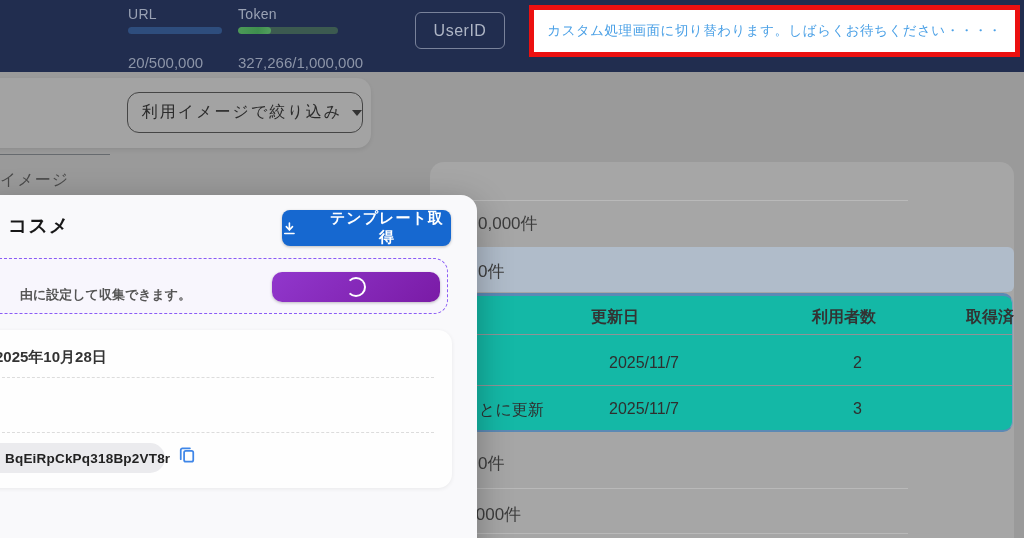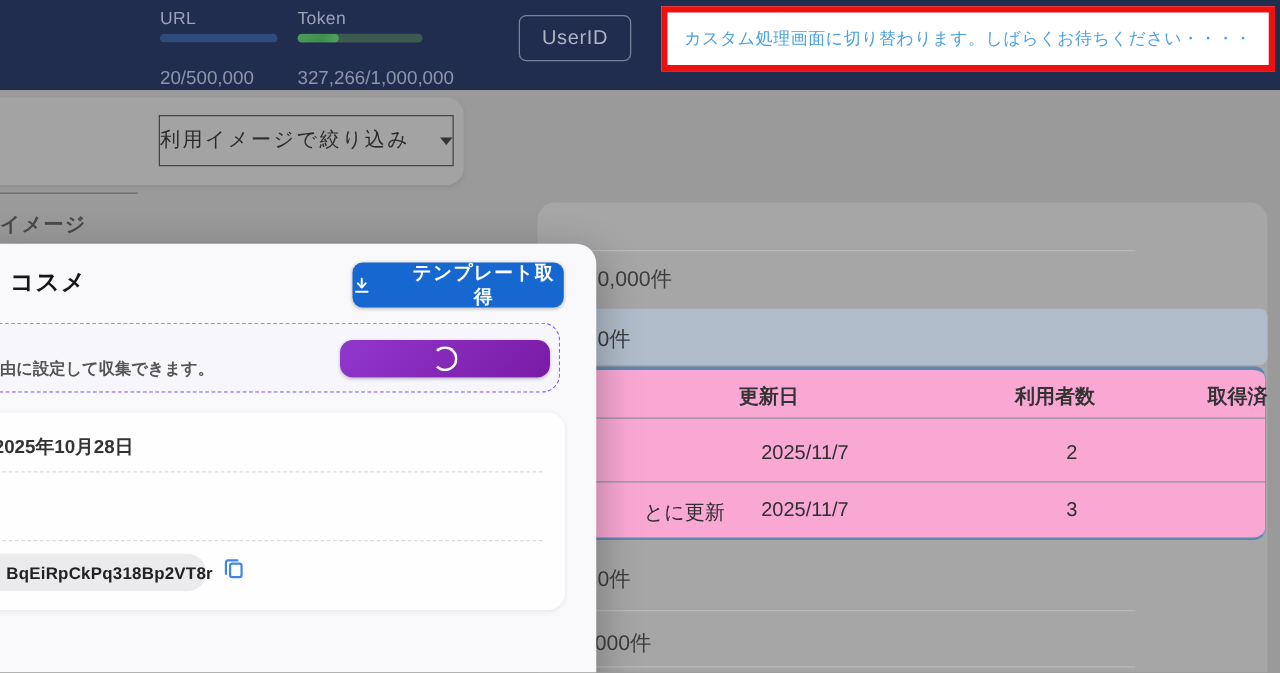--- a/index.html
+++ b/index.html
@@ -25,59 +25,59 @@
   .alert-box { position:absolute; left:529px; top:5px; width:491px; height:52px; background:#ffffff;
                border:5px solid #ec1010; display:flex; align-items:center; justify-content:center; }
   .alert-box span { font-size:13.5px; color:#4aa0e6; letter-spacing:.5px; white-space:nowrap; }
 
   
   .filter-panel { position:absolute; left:-24px; top:78px; width:395px; height:70px; background:#a3a3a3;
                   border-radius:14px; box-shadow:0 2px 4px rgba(0,0,0,.08); }
   .search-underline { position:absolute; left:0; top:133px; width:110px; height:22px; border:none;
                       border-bottom:1.5px solid #666a6e; background:transparent; outline:none; }
   .filter-btn { position:absolute; left:127px; top:92px; width:236px; height:41px; background:transparent;
-                border:1.5px solid #454545; border-radius:0; display:flex; align-items:center; justify-content:space-between;
+                border:1.5px solid #454545; border-radius:12px; display:flex; align-items:center; justify-content:flex-end;
                 gap:10px; cursor:pointer; }
   .filter-btn .fb-label { font-size:16px; color:#2b2b2b; letter-spacing:2px; }
   .caret-down { width:0; height:0; border-left:5px solid transparent; border-right:5px solid transparent;
                 border-top:6px solid #333; }
 
   
-  .col-header { position:absolute; font-size:16px; font-weight:bold; color:#4a4a4a; letter-spacing:1px; }
+  .col-header { position:absolute; font-size:16px; font-weight:normal; color:#4a4a4a; letter-spacing:1px; }
   .col-header-left { left:0px; top:170px; }
   .col-header-right { left:433px; top:172px; }
 
   
   .right-panel { position:absolute; left:430px; top:162px; width:584px; height:400px; background:#a6a6a6;
                  border-radius:14px; }
   .rp-divider { position:absolute; height:1px; background:#b9b9b9; left:10px; width:468px; }
   .rp-row-text { position:absolute; font-size:17px; color:#3c3c3c; }
   .rp-highlight { position:absolute; left:0; top:85px; width:584px; height:45px; background:#b0bcca; border-radius:6px; }
 
   
-  .data-table { position:absolute; left:38px; top:131px; width:545px; height:139px; background:#f9a8d4;
+  .data-table { position:absolute; left:38px; top:131px; width:545px; height:139px; background:#14b8a6;
                 border:1.5px solid #7f9dbd; border-top:3px solid #5c89b4; border-bottom:2.5px solid #5c89b4;
                 border-radius:10px; }
   .dt-cell { position:absolute; font-size:16px; color:#2f2f2f; white-space:nowrap; }
   .dt-head { font-weight:bold; color:#333; }
   .dt-line { position:absolute; left:0; width:100%; height:1px; background:#909396; }
 
   
   .modal { position:absolute; left:-22px; top:195px; width:499px; height:370px; background:#f9f9fb;
            border-radius:16px; box-shadow:0 10px 35px rgba(0,0,0,.30); }
   .modal-title { position:absolute; left:30px; top:18px; font-size:19px; font-weight:bold; color:#171717; letter-spacing:1px; }
   .template-btn { position:absolute; left:304px; top:15px; width:169px; height:36px; background:#1668d0;
                   border:none; border-radius:8px; display:flex; align-items:center; justify-content:center; gap:26px;
                   cursor:pointer; box-shadow:0 1px 3px rgba(0,0,0,.25); }
   .template-btn span { color:#ffffff; font-size:15px; font-weight:bold; letter-spacing:1px; }
 
   .dashed-box { position:absolute; left:2px; top:63px; width:468px; height:56px; background:#f8f6fd;
                 border:1.5px dashed #8b5cf6; border-radius:14px; }
   .customize-link { position:absolute; left:22px; top:73px; font-size:14px; font-weight:bold; color:#6d3fd4; cursor:pointer; }
-  .customize-note { position:absolute; left:22px; top:91px; font-size:13px; font-weight:bold; color:#555555; }
+  .customize-note { position:absolute; left:22px; top:91px; font-size:13px; font-weight:bold; color:#555555;padding-left:20px; }
   .loading-btn { position:absolute; left:294px; top:77px; width:168px; height:30px; border:none; border-radius:10px;
                  background:linear-gradient(135deg,#9137cc 0%,#7a1ba6 100%); cursor:pointer;
                  display:flex; align-items:center; justify-content:center; box-shadow:0 1px 3px rgba(0,0,0,.25); }
   .spinner { width:20px; height:20px; border:2.5px solid #ffffff; border-left-color:transparent; border-radius:50%;
              animation:spin 1s linear infinite; }
   @keyframes spin { to { transform:rotate(360deg); } }
 
   .inner-card { position:absolute; left:2px; top:135px; width:472px; height:158px; background:#fefefe;
                 border-radius:14px; box-shadow:0 1px 4px rgba(0,0,0,.07); }
   .ic-date { position:absolute; left:15px; top:18px; font-size:15px; font-weight:bold; color:#333333; }
@@ -145,21 +145,21 @@
 
       <div>
         <div class="dt-cell" style="left:10px;  top:58px;"></div>
         <div class="dt-cell" style="left:140px; top:58px;">2025/11/7</div>
         <div class="dt-cell" style="left:384px; top:58px;">2</div>
         <div class="dt-cell" style="left:510px; top:58px;"></div>
       </div>
       <div class="dt-line" style="top:89px;"></div>
 
       <div>
-        <div class="dt-cell" style="left:10px;  top:104px;margin-left:36px;">とに更新</div>
+        <div class="dt-cell" style="left:10px;  top:104px;">とに更新</div>
         <div class="dt-cell" style="left:140px; top:104px;">2025/11/7</div>
         <div class="dt-cell" style="left:384px; top:104px;">3</div>
         <div class="dt-cell" style="left:510px; top:104px;"></div>
       </div>
     </div>
 
     <div class="rp-row-text" style="left:48px; top:290px;">0件</div>
     <div class="rp-divider" style="top:326px;"></div>
     <div class="rp-row-text" style="left:41px; top:341px;">,000件</div>
     <div class="rp-divider" style="top:371px;"></div>

